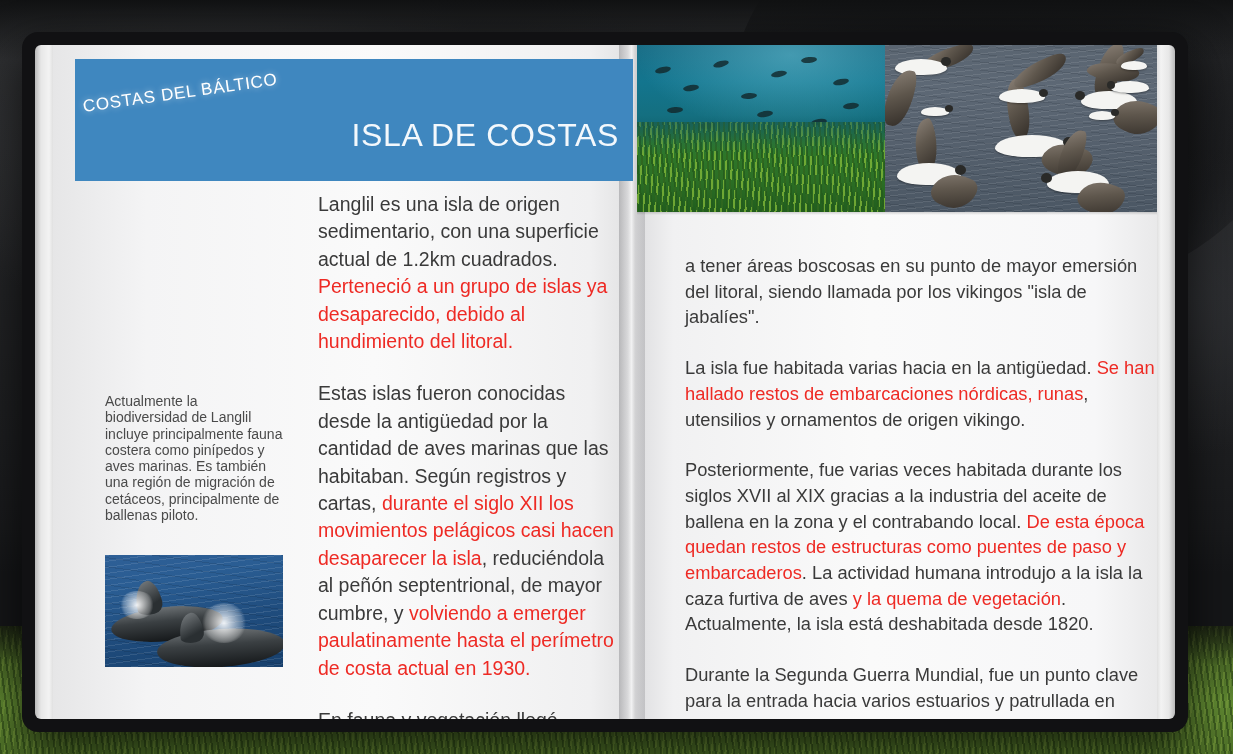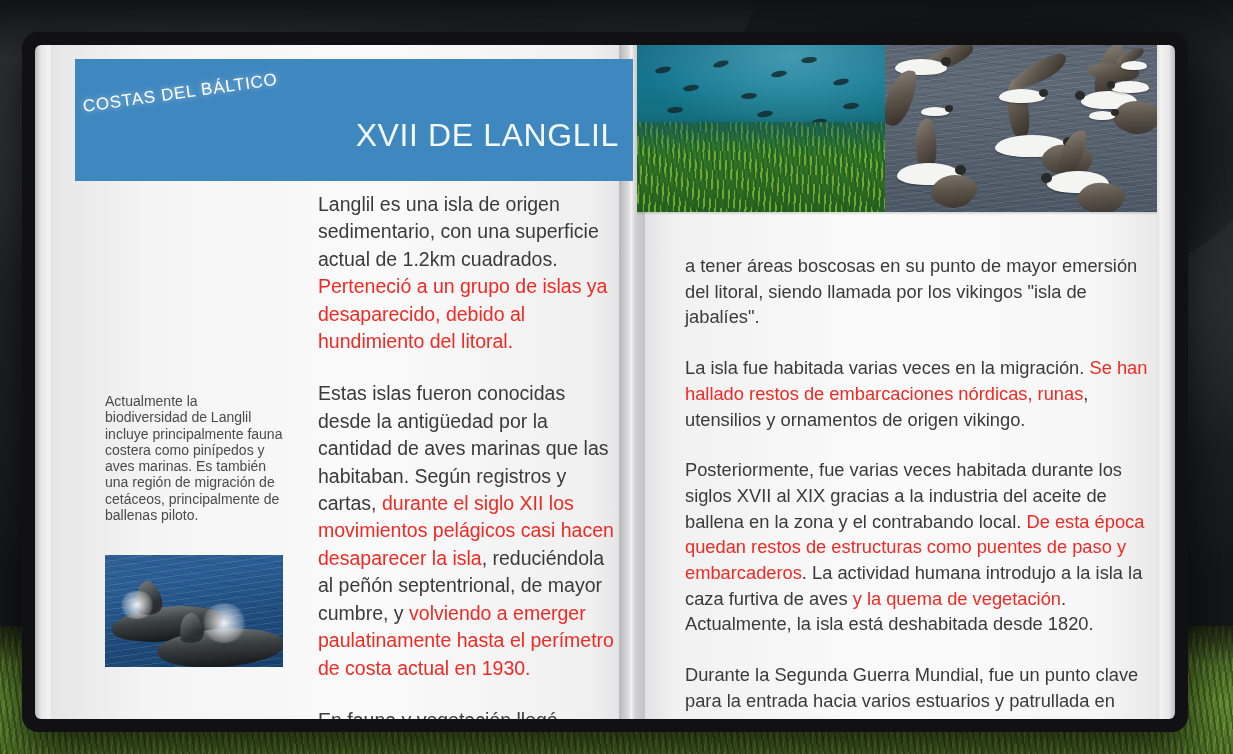--- a/index.html
+++ b/index.html
@@ -430,28 +430,28 @@
               <div class="bodyw" style="left:0px; top:2px; width:26px; height:9px;"></div>
               <div class="head" style="left:22px; top:0px; width:8px; height:7px;"></div>
             </div>
           </div>
         </div>
 
         <div id="photo-underline"></div>
 
         <div id="right-body">
             <p class="para"><span>a tener áreas boscosas en su punto de mayor emersión del litoral, siendo llamada por los vikingos "isla de jabalíes".</span></p>
-            <p class="para"><span>La isla fue habitada varias veces en la migración. </span><span class="hl">Se han hallado restos de embarcaciones nórdicas, runas</span><span>, utensilios y ornamentos de origen vikingo.</span></p>
+            <p class="para"><span>La isla fue habitada varias hacia en la antigüedad. </span><span class="hl">Se han hallado restos de embarcaciones nórdicas, runas</span><span>, utensilios y ornamentos de origen vikingo.</span></p>
             <p class="para"><span>Posteriormente, fue varias veces habitada durante los siglos XVII al XIX gracias a la industria del aceite de ballena en la zona y el contrabando local. </span><span class="hl">De esta época quedan restos de estructuras como puentes de paso y embarcaderos</span><span>. La actividad humana introdujo a la isla la caza furtiva de aves  </span><span class="hl">y la quema de vegetación</span><span>. Actualmente, la isla está deshabitada desde 1820.</span></p>
             <p class="para"><span>Durante la Segunda Guerra Mundial, fue un punto clave para la entrada hacia varios estuarios y patrullada en ocasiones por lanchas torpederas, </span><span class="hl">siendo blanco de la artillería naval aliada en 1942.</span></p>
           </div>
       </div>
     </div>
 
     <div id="gutter"></div>
 
     <div id="header-banner">
       <div id="kicker">COSTAS DEL BÁLTICO</div>
-      <div id="doc-title">XVII DE LANGLIL</div>
+      <div id="doc-title">ISLA DE COSTAS</div>
     </div>
 
   </div>
 </div>
 
 </body></html>

